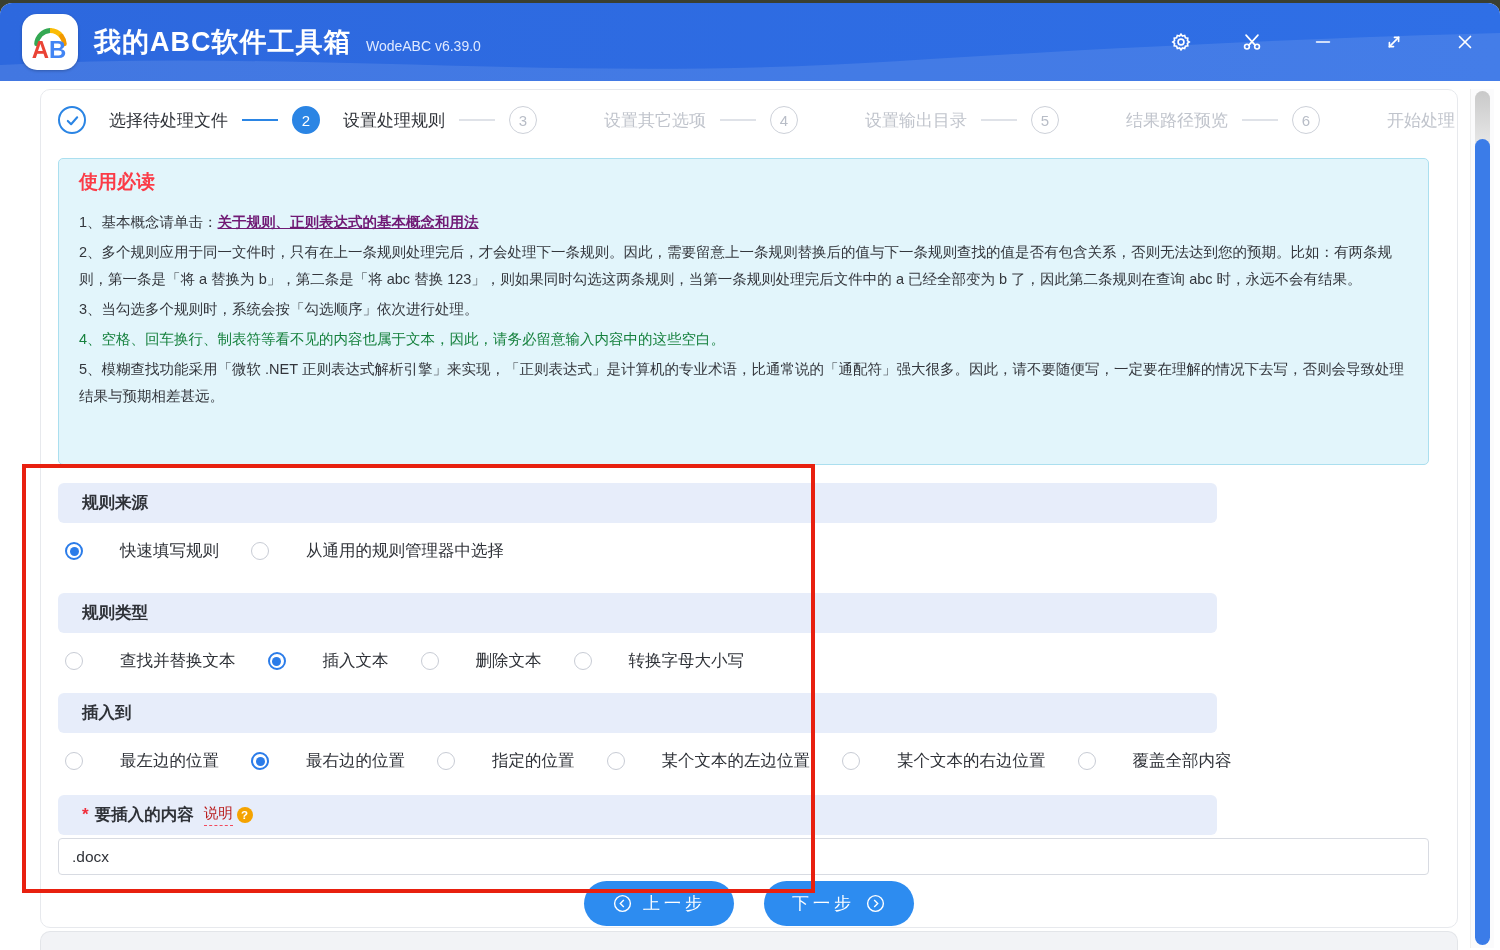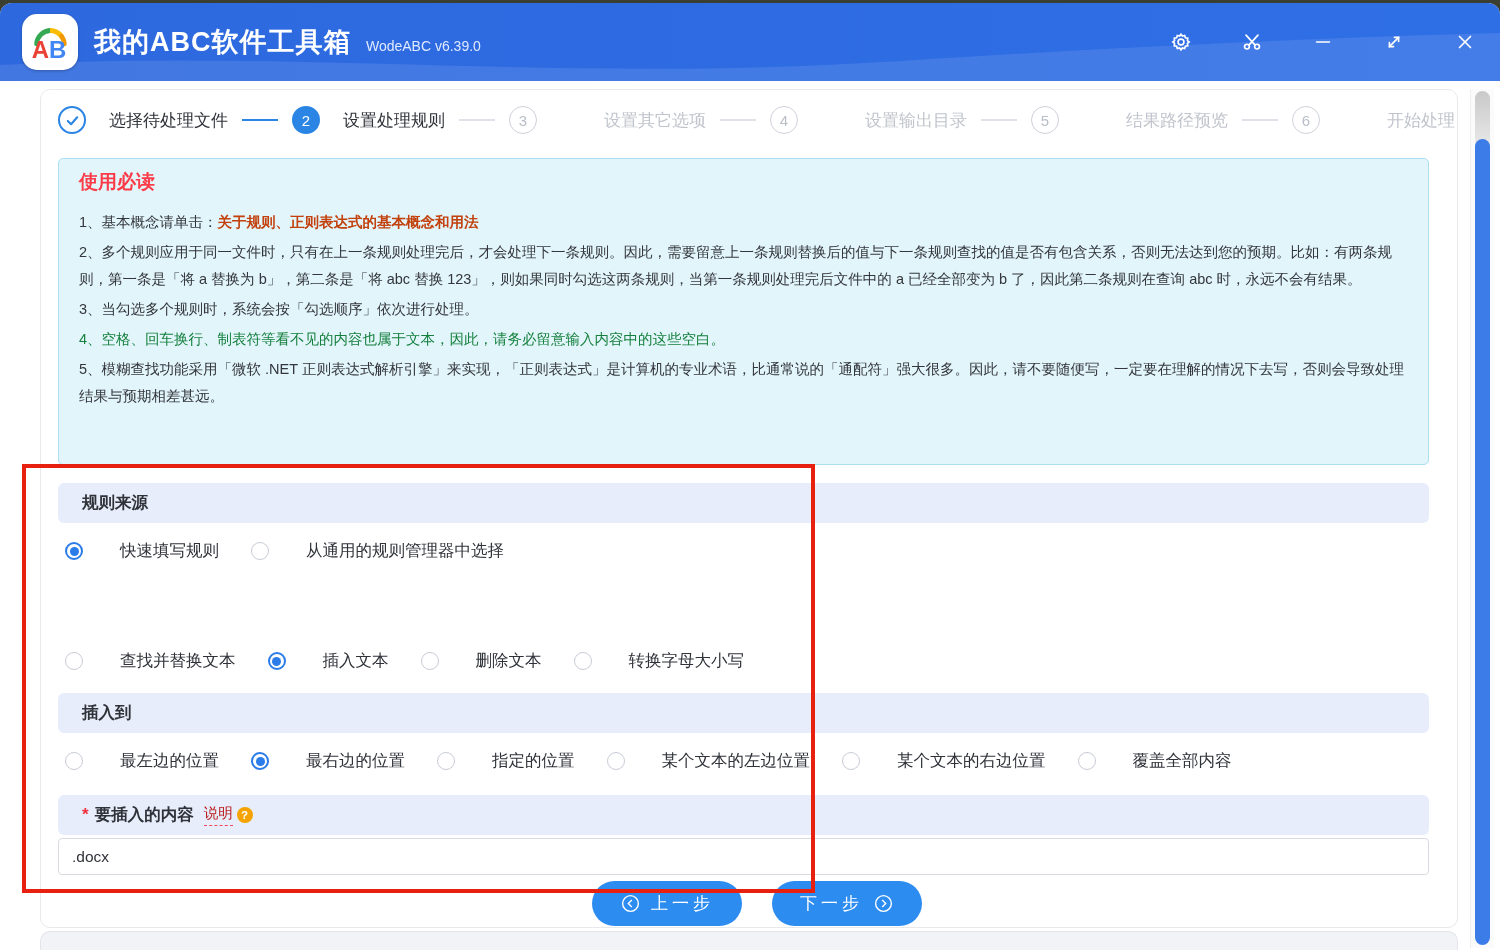--- a/index.html
+++ b/index.html
@@ -39,24 +39,24 @@
   .step.pending .step-label { color:#c0c4cc;margin-left:44px; }
   .step-line { flex:1; height:2px; background:#dfe2e8; margin:0 14px; min-width:36px; }
   .step-line.blue { background:#2b85e4; }
 
   
   .notice { position:absolute; left:17px; top:68px; width:1371px; height:307px;
             background:#e2f5fb; border:1px solid #abdfef; border-radius:5px; padding:10px 20px 0 20px; }
   .notice-title { color:#fb3b47; font-size:19px; font-weight:bold; margin-bottom:14px; }
   .notice p { font-size:14.5px; color:#33363c; line-height:27px; margin-bottom:3px; }
   .notice .red { color:#15803d; }
-  .notice .red-link { color:#c2410c; font-weight:bold; cursor:pointer; }
-
-  
-  .sec-header { position:absolute; left:17px; width:1371px; height:40px; background:#e7edfa;
+  .notice .red-link { color:#701a75; font-weight:bold; cursor:pointer;text-decoration:underline; }
+
+  
+  .sec-header { position:absolute; left:17px; width:1159px; height:40px; background:#e7edfa;
                 border-radius:6px; display:flex; align-items:center; padding:0 24px;text-align:center; }
   .sec-header .sec-title { font-size:16.5px; font-weight:bold; color:#2f3238; }
   .radio-row { position:absolute; left:24px; width:1364px; height:26px; display:flex; align-items:center; gap:32px; }
   .radio { display:inline-flex; align-items:center; gap:9px; cursor:pointer; }
   .radio .dot { width:18px; height:18px; border-radius:50%; border:1px solid #c8ccd5; background:#fff;
                 display:flex; align-items:center; justify-content:center; }
   .radio.selected .dot { border:2px solid #2b7ce9; }
   .radio.selected .dot::after { content:""; width:9px; height:9px; border-radius:50%; background:#2b7ce9; }
   .radio .rlabel { font-size:16.5px; color:#2f3238;margin-left:28px; }
 
@@ -64,21 +64,21 @@
   .help-link { color:#b91c1c; font-size:14.5px; margin-left:10px; border-bottom:1.5px dashed #f2495c;
                padding-bottom:2px; cursor:pointer; }
   .help-q { width:16px; height:16px; border-radius:50%; background:#f5a300; color:#fff; font-size:11.5px;
             font-weight:bold; display:inline-flex; align-items:center; justify-content:center; margin-left:4px; cursor:pointer; }
 
   .text-input { position:absolute; left:17px; top:748px; width:1371px; height:37px; border:1px solid #d8dbe2;
                 border-radius:4px; font-size:15.5px; color:#2f3238; padding:0 13px; outline:none;
                 font-family:"Liberation Sans","DejaVu Sans",sans-serif; background:#fff; }
 
   
-  .footer-btns { position:absolute; left:8px; top:791px; width:100%; display:flex; justify-content:center; gap:30px; }
+  .footer-btns { position:absolute; left:0; top:791px; width:100%; display:flex; justify-content:center; gap:30px; }
   .btn { height:45px; min-width:150px; border:none; border-radius:23px; background:#2d8cf0; color:#fff;
          font-size:17px; display:inline-flex; align-items:center; justify-content:center; gap:10px;
          padding:0 26px; cursor:pointer; letter-spacing:4px;
          font-family:"Liberation Sans","DejaVu Sans",sans-serif; }
   .btn svg { stroke:#fff; fill:none; stroke-width:1.6; }
 
   
   .bottom-strip { position:absolute; left:40px; bottom:0; width:1418px; height:19px; background:#f2f3f6;
                   border:1px solid #e3e5e9; border-bottom:none; border-radius:10px 10px 0 0; }
 
@@ -209,20 +209,23 @@
           <div class="radio selected">
             <span class="dot"></span>
             <span class="rlabel">快速填写规则</span>
           </div>
           <div class="radio">
             <span class="dot"></span>
             <span class="rlabel">从通用的规则管理器中选择</span>
           </div>
         </div>
 
+      <div class="sec-header" style="top:503px">
+        <span class="sec-title">规则类型</span>
+      </div>
       <div class="radio-row" style="top:558px">
           <div class="radio">
             <span class="dot"></span>
             <span class="rlabel">查找并替换文本</span>
           </div>
           <div class="radio selected">
             <span class="dot"></span>
             <span class="rlabel">插入文本</span>
           </div>
           <div class="radio">

